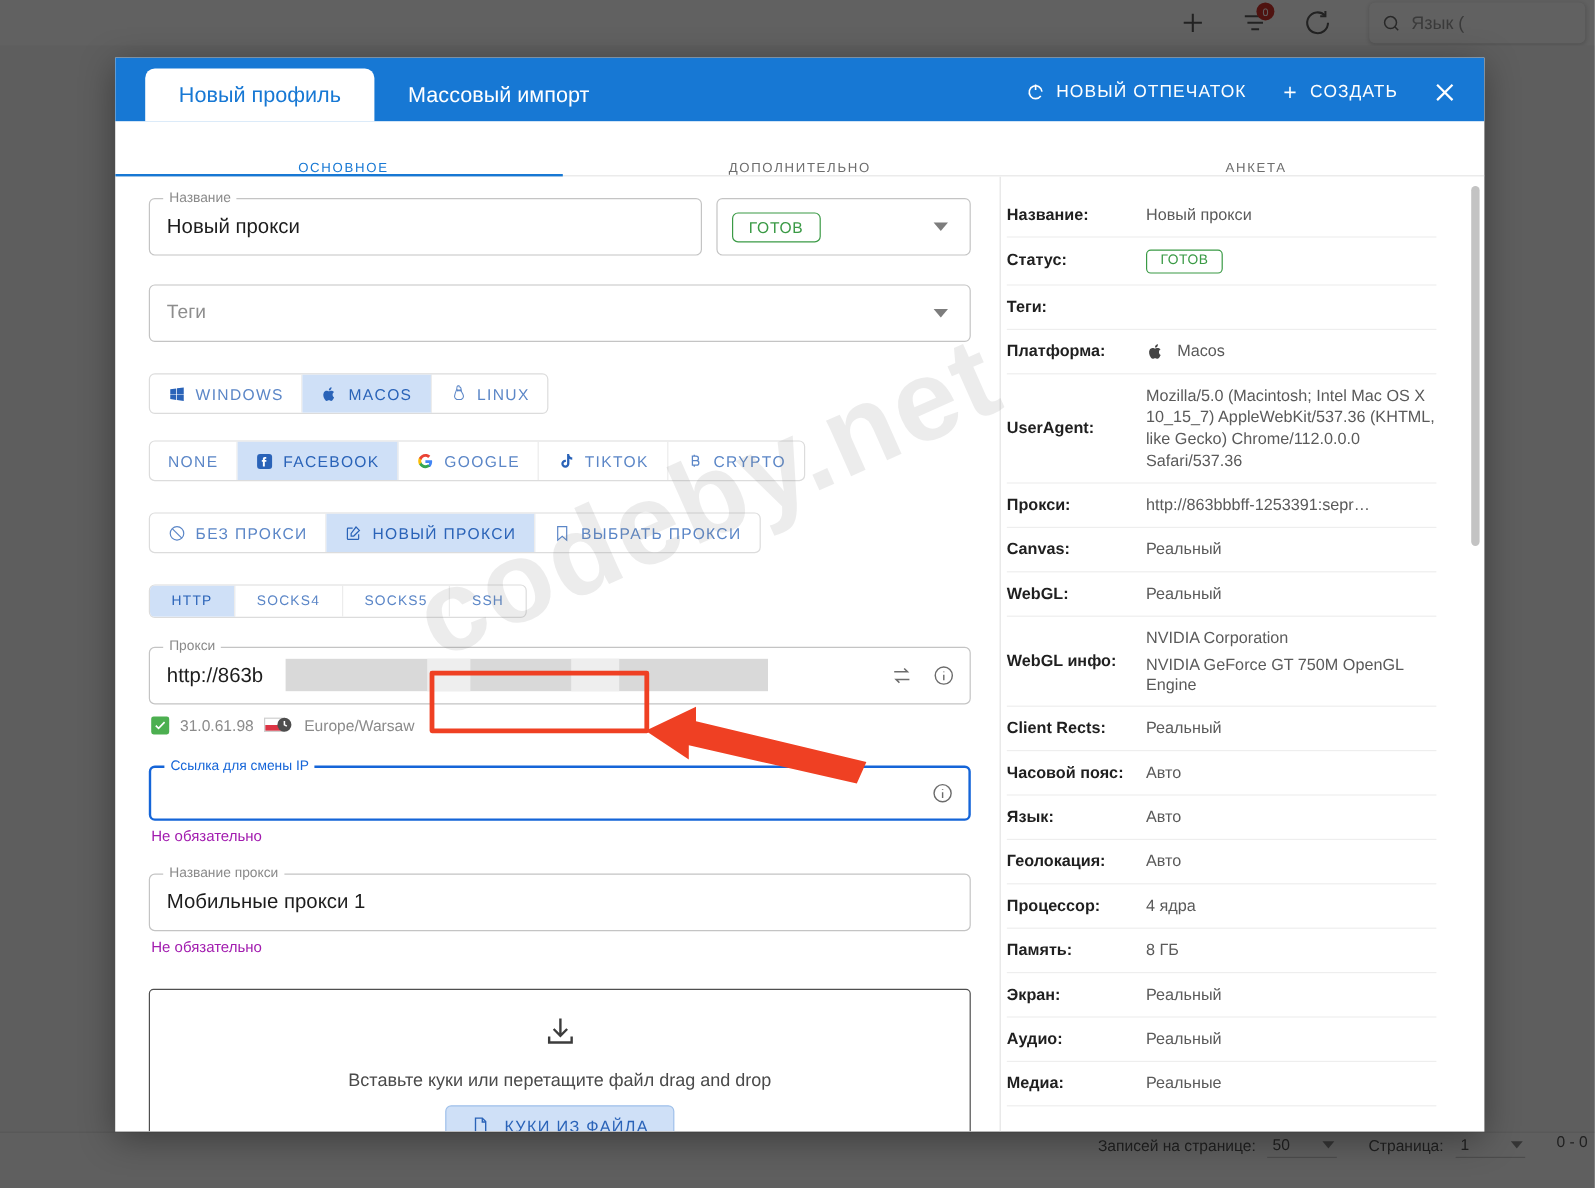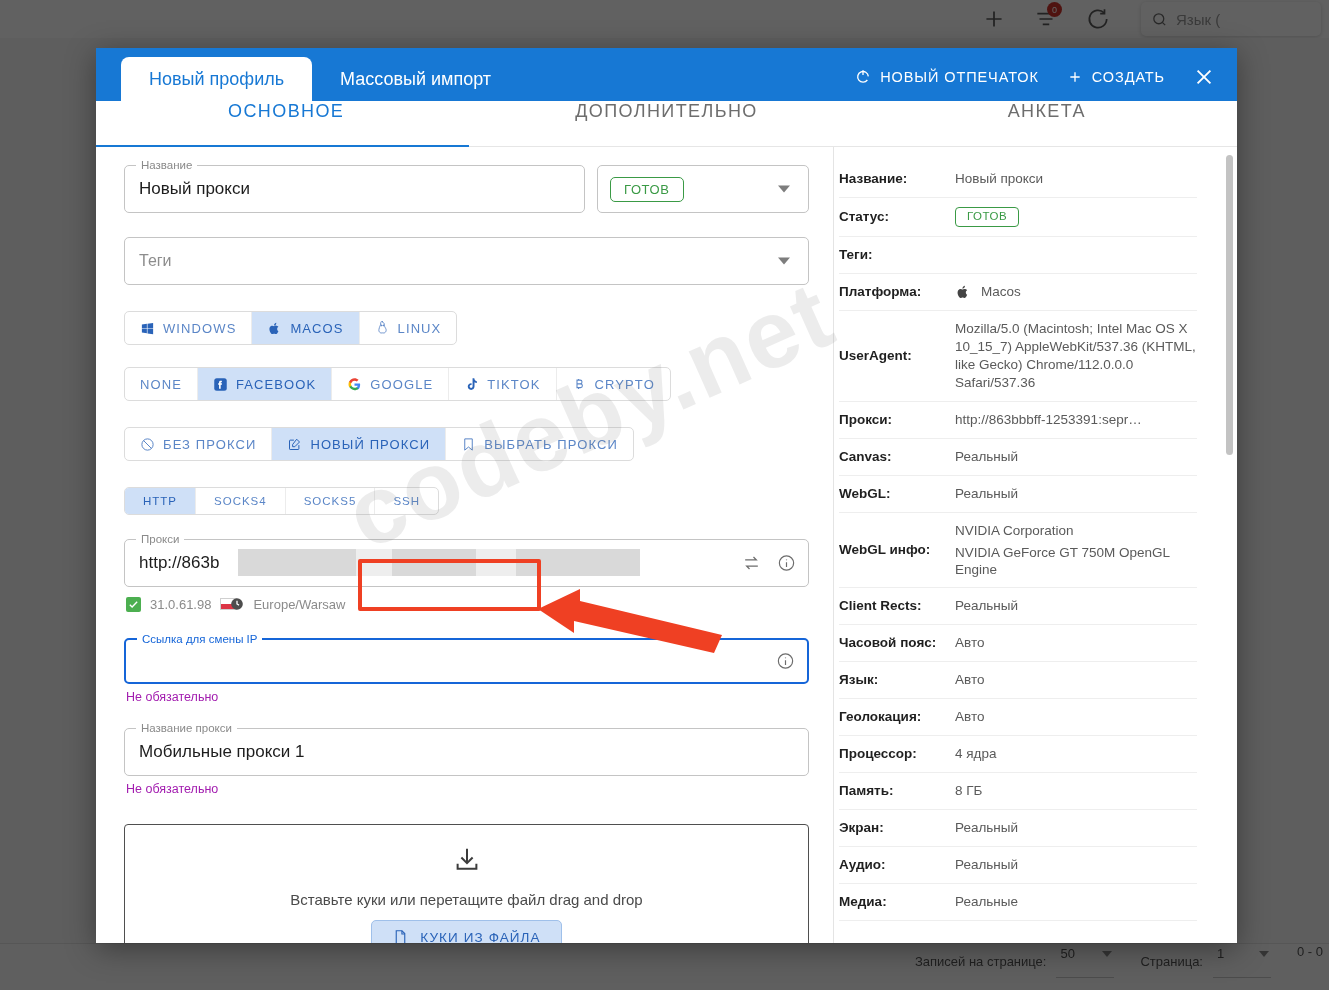--- a/index.html
+++ b/index.html
@@ -46,21 +46,21 @@
     position: absolute; left: 0; top: 943px; width: 1329px; height: 47px;
     background: #fafafa; border-top: 1px solid #e2e2e2;
     display: flex; align-items: flex-start; justify-content: flex-end;
     gap: 26px; padding-right: 6px;
     font-size: 13px; color: #555;
   }
   .foot-grp { display: flex; align-items: center; gap: 10px; }
   .foot-sel {
     min-width: 58px; border-bottom: 1px solid #c9c9c9;
     display: flex; align-items: center; justify-content: space-between;
-    padding: 2px 2px 16px 4px;
+    padding: 2px 2px 3px 4px;
   }
   .caret-sm {
     width: 0; height: 0; border-left: 5px solid transparent;
     border-right: 5px solid transparent; border-top: 6px solid #8d8d8d;
   }
 
   
   #dim {
     position: absolute; inset: 0;
     background: rgba(0,0,0,.62);
@@ -103,22 +103,22 @@
   .head-btn svg { width: 16px; height: 16px; }
   #close-x { cursor: pointer; display: flex; align-items: center; }
   #close-x svg { width: 22px; height: 22px; }
 
   
   #subtabs {
     height: 46px; display: flex; border-bottom: 1px solid #e6e6e6;
     flex: 0 0 46px; position: relative;
   }
   .subtab {
-    flex: 1; display: flex; align-items: flex-start; justify-content: center;
-    font-size: 18px; letter-spacing: 1.4px; color: #6d6d6d; cursor: pointer;
+    flex: 1; display: flex; align-items: flex-end; justify-content: center;
+    font-size: 11px; letter-spacing: 1.4px; color: #6d6d6d; cursor: pointer;
   }
   .subtab.active { color: #1778d4; }
   #subtab-underline {
     position: absolute; left: 0; bottom: -1px;
     width: 373px; height: 2px; background: #1778d4;
   }
 
   
   #modal-body {
     flex: 1; display: flex; position: relative; overflow: hidden;

